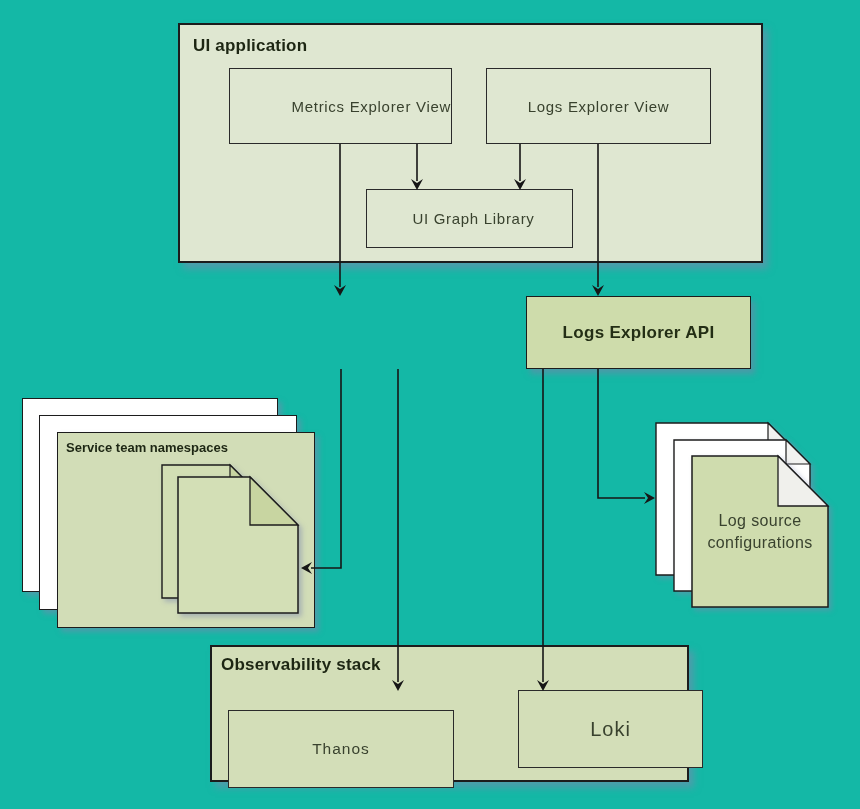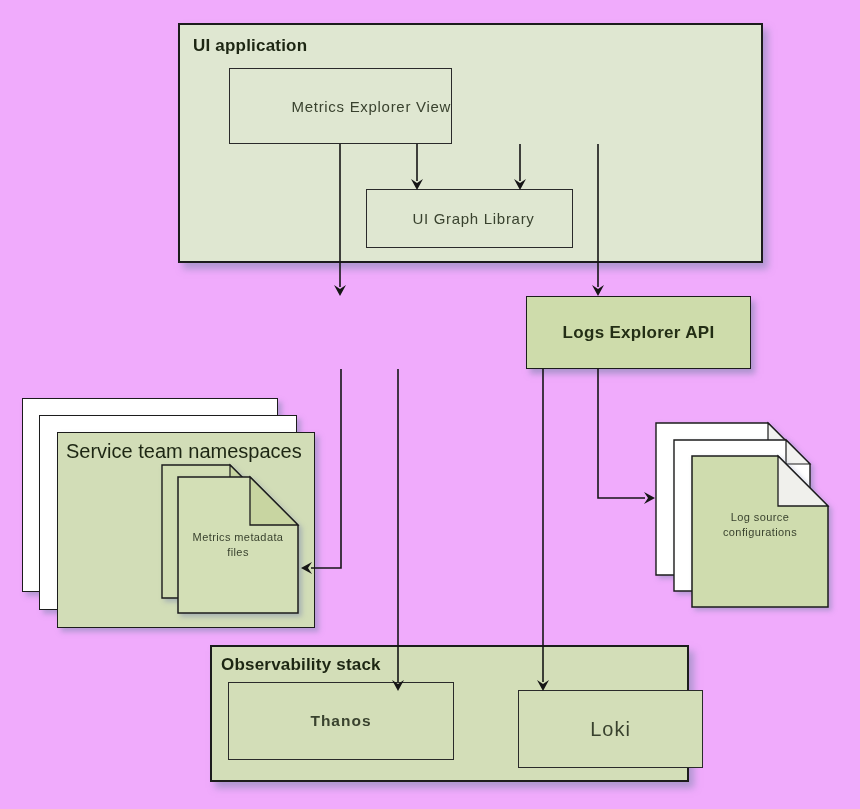--- a/index.html
+++ b/index.html
@@ -1,17 +1,17 @@
 <!DOCTYPE html>
 <html><head>
 <meta charset="utf-8">
 <style>
   html,body{margin:0;padding:0;background:#ffffff;}
   #canvas{
-    position:relative;width:860px;height:809px;background:#f0abfc;overflow:hidden;
+    position:relative;width:860px;height:809px;background:#14b8a6;overflow:hidden;
     font-family:"Liberation Sans", sans-serif;color:#26301c;
   }
   .container{
     position:absolute;background:#dfe7d1;border:2px solid #1c1c1c;
     box-shadow:5px 6px 7px rgba(125,135,175,0.55);box-sizing:border-box;
   }
   .container-title{
     position:absolute;left:13px;top:11px;font-weight:bold;font-size:17px;
     letter-spacing:0.2px;color:#1d2613;white-space:nowrap;
   }
@@ -24,66 +24,69 @@
     background:#cedcab;border:1.8px solid #1c1c1c;font-weight:bold;font-size:17px;
     letter-spacing:0.3px;color:#232e15;box-shadow:4px 5px 6px rgba(120,130,170,0.55);
   }
   .mid{background:#d3deb8;}
   .page{
     position:absolute;background:#ffffff;border:1.6px solid #1c1c1c;
     box-sizing:border-box;box-shadow:4px 4px 5px rgba(125,135,175,0.5);
   }
   .page.green{background:#d2ddb7;}
   .page-title{
-    position:absolute;left:8px;top:7px;font-weight:normal;font-size:20px;
+    position:absolute;left:8px;top:7px;font-weight:bold;font-size:13px;
     color:#1d2613;white-space:nowrap;
   }
   .doc-label{
-    position:absolute;z-index:20;text-align:center;font-size:11px;
+    position:absolute;z-index:20;text-align:center;font-size:16px;
     line-height:1.4;color:#39422e;letter-spacing:0.4px;
   }
   svg.layer{position:absolute;left:0;top:0;pointer-events:none;}
   #shapes-layer{z-index:10;}
   #connector-layer{z-index:30;}
   .shadowed{filter:drop-shadow(3px 3px 2.5px rgba(125,135,175,0.5));}
 </style>
 </head>
 <body>
 
 <div id="canvas">
 
   <div class="container" style="left:178px;top:23px;width:585px;height:240px;">
     <span class="container-title">UI application</span>
   </div>
 
   <div class="node" style="left:229px;top:68px;width:223px;height:76px;justify-content:flex-end;">
     <span>Metrics Explorer View</span>
   </div>
 
+  <div class="node" style="left:486px;top:68px;width:225px;height:76px;">
+    <span>Logs Explorer View</span>
+  </div>
 
   <div class="node" style="left:366px;top:189px;width:207px;height:59px;padding-left:8px;">
     <span>UI Graph Library</span>
   </div>
 
 
   <div class="node api" style="left:486px;top:296px;width:225px;height:73px;margin-left:40px;">
     <span>Logs Explorer API</span>
   </div>
 
   <div class="page" style="left:22px;top:398px;width:256px;height:194px;"></div>
   <div class="page" style="left:39px;top:415px;width:258px;height:195px;"></div>
   <div class="page green" style="left:57px;top:432px;width:258px;height:196px;">
     <span class="page-title">Service team namespaces</span>
   </div>
 
   <div class="container mid" style="left:210px;top:645px;width:479px;height:137px;">
     <span class="container-title" style="left:9px;top:8px;">Observability stack</span>
   </div>
 
-  <div class="node mid" style="left:228px;top:682px;width:226px;height:78px;font-size:15.5px;letter-spacing:1px;font-weight:bold;">
+  <div class="node mid" style="left:228px;top:710px;width:226px;height:78px;font-size:15.5px;letter-spacing:1px;">
     <span>Thanos</span>
   </div>
 
   <div class="node mid" style="left:486px;top:690px;width:185px;height:78px;font-size:20px;letter-spacing:1px;margin-left:32px;">
     <span>Loki</span>
   </div>
 
   <svg id="shapes-layer" class="layer" width="860" height="809" viewBox="0 0 860 809">
 
     <g class="shadowed">
@@ -103,21 +106,20 @@
     <g class="shadowed">
       <polygon points="674,440 786,440 810,464 810,591 674,591" fill="#ffffff" stroke="#1c1c1c" stroke-width="1.4"></polygon>
       <polygon points="786,440 810,464 786,464" fill="#f2f2f0" stroke="#1c1c1c" stroke-width="1.2"></polygon>
     </g>
     <g class="shadowed">
       <polygon points="692,456 778,456 828,506 828,607 692,607" fill="#cfdcae" stroke="#1c1c1c" stroke-width="1.5"></polygon>
       <polygon points="778,456 828,506 778,506" fill="#f0f0ec" stroke="#1c1c1c" stroke-width="1.3"></polygon>
     </g>
   </svg>
 
-  <div class="doc-label" style="left:188px;top:530px;width:100px;">Metrics metadata files</div>
 
   <div class="doc-label" style="left:699px;top:510px;width:122px;">Log source configurations</div>
 
   <svg id="connector-layer" class="layer" width="860" height="809" viewBox="0 0 860 809">
     <g stroke="#161616" stroke-width="1.6" fill="none">
       <path d="M417,144 L417,181"></path>
       <path d="M520,144 L520,181"></path>
       <path d="M340,144 L340,287"></path>
       <path d="M598,144 L598,287"></path>
       <path d="M341,369 L341,568 L311,568"></path>

